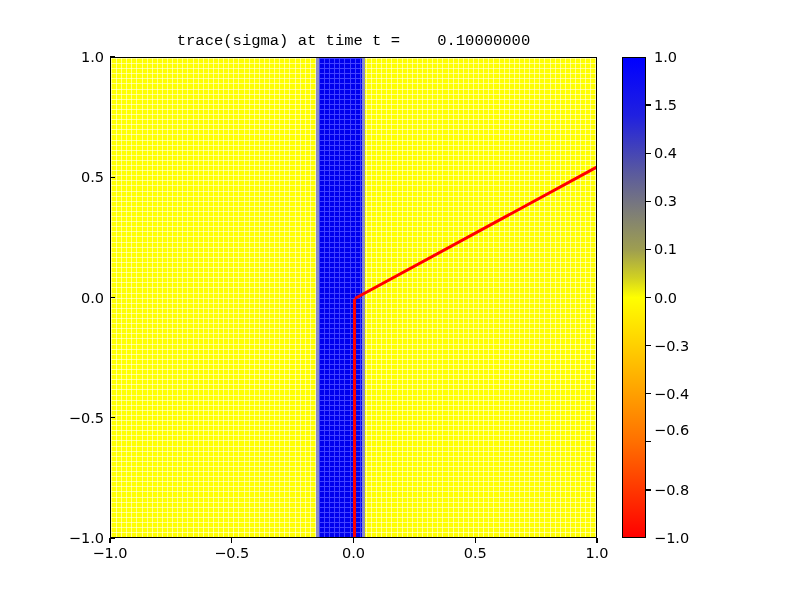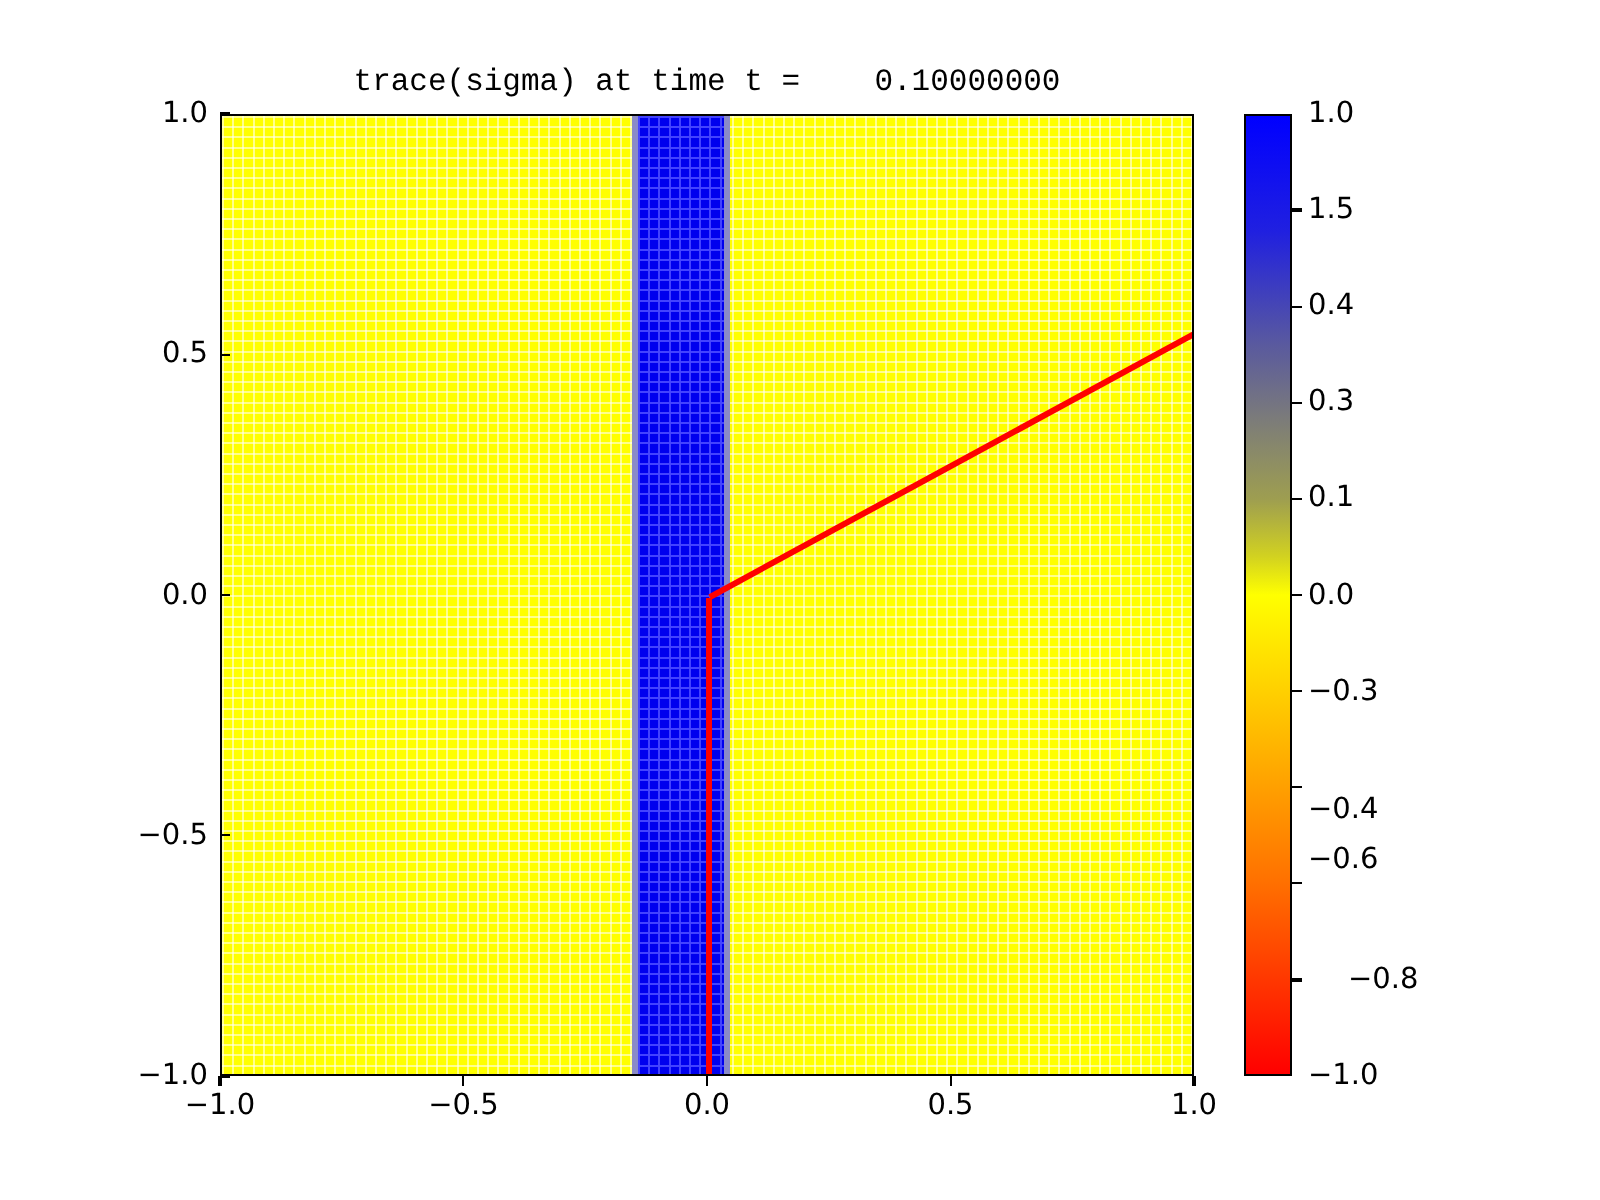--- a/index.html
+++ b/index.html
@@ -177,25 +177,25 @@
       <div class="tick-y" style="left: 110px; top: 176.55px;"></div>
       <div class="ticklabel-y" style="right: 696px; top: 177.25px;">0.5</div>
       <div class="tick-y" style="left: 110px; top: 56.3px;"></div>
       <div class="ticklabel-y" style="right: 696px; top: 57px;">1.0</div>
     </div>
 
   <div id="colorbar"></div>
   <div id="cb-tick-container">
       <div class="cb-label" style="top: 538px;">−1.0</div>
       <div class="cb-tick" style="top: 489.2px;"></div>
-      <div class="cb-label" style="top: 489.9px; margin-left: 20px;">−0.8</div>
+      <div class="cb-label" style="top: 489.9px;">−0.8</div>
       <div class="cb-tick" style="top: 441.1px;"></div>
       <div class="cb-label" style="top: 430px;">−0.6</div>
       <div class="cb-tick" style="top: 393px;"></div>
-      <div class="cb-label" style="top: 393.7px; margin-top: 11px;">−0.4</div>
+      <div class="cb-label" style="top: 393.7px;">−0.4</div>
       <div class="cb-tick" style="top: 344.9px;"></div>
       <div class="cb-label" style="top: 345.6px;">−0.3</div>
       <div class="cb-tick" style="top: 296.8px;"></div>
       <div class="cb-label" style="top: 297.5px;">0.0</div>
       <div class="cb-tick" style="top: 248.7px;"></div>
       <div class="cb-label" style="top: 249.4px;">0.1</div>
       <div class="cb-tick" style="top: 200.6px;"></div>
       <div class="cb-label" style="top: 201.3px;">0.3</div>
       <div class="cb-tick" style="top: 152.5px;"></div>
       <div class="cb-label" style="top: 153.2px;">0.4</div>

